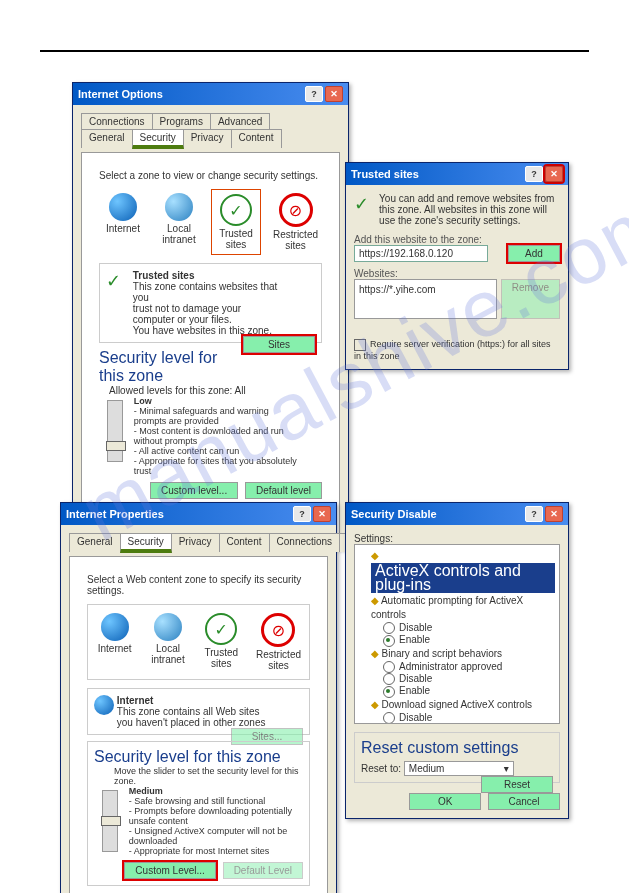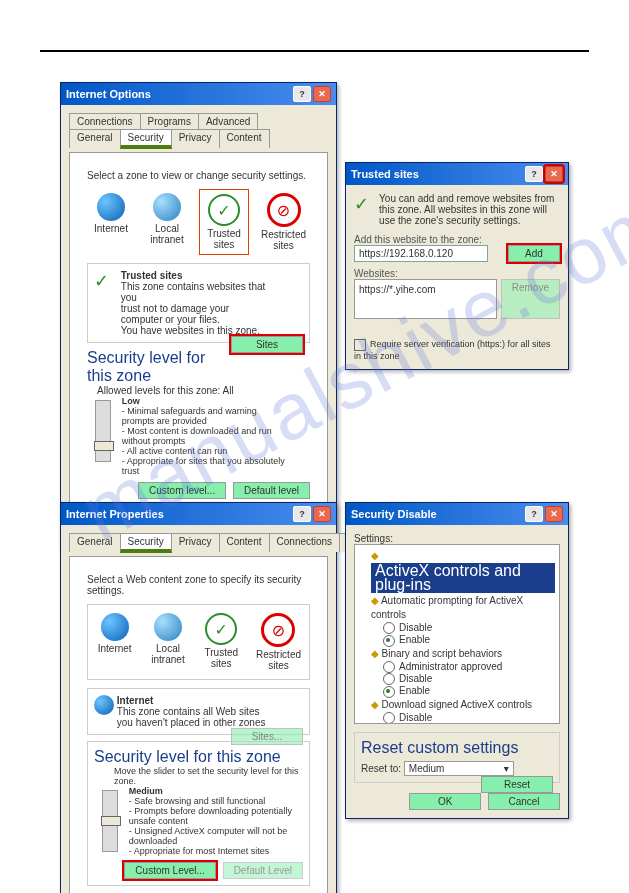--- a/index.html
+++ b/index.html
@@ -50,21 +50,21 @@
 .watermark{position:absolute;top:320px;left:50px;font-size:80px;color:rgba(100,120,220,0.25);transform:rotate(-28deg);pointer-events:none;font-weight:normal;letter-spacing:2px;z-index:100;font-family:Arial}
 </style>
 </head>
 <body>
 
 <div class="page">
 <div class="hr"></div>
 
 <div class="figure-group" style="height:280px">
 
-<div class="dialog" style="top:0;left:20px;width:275px">
+<div class="dialog" style="top:0;left:32px;width:275px">
   <div class="titlebar">
     <span>Internet Options</span>
     <span class="spacer"></span>
     <span class="tb-btn">?</span>
     <span class="tb-btn tb-close">✕</span>
   </div>
   <div class="body-pad">
     <div class="tabs">
       <div class="tab-row">
         <div class="tab">Connections</div>

